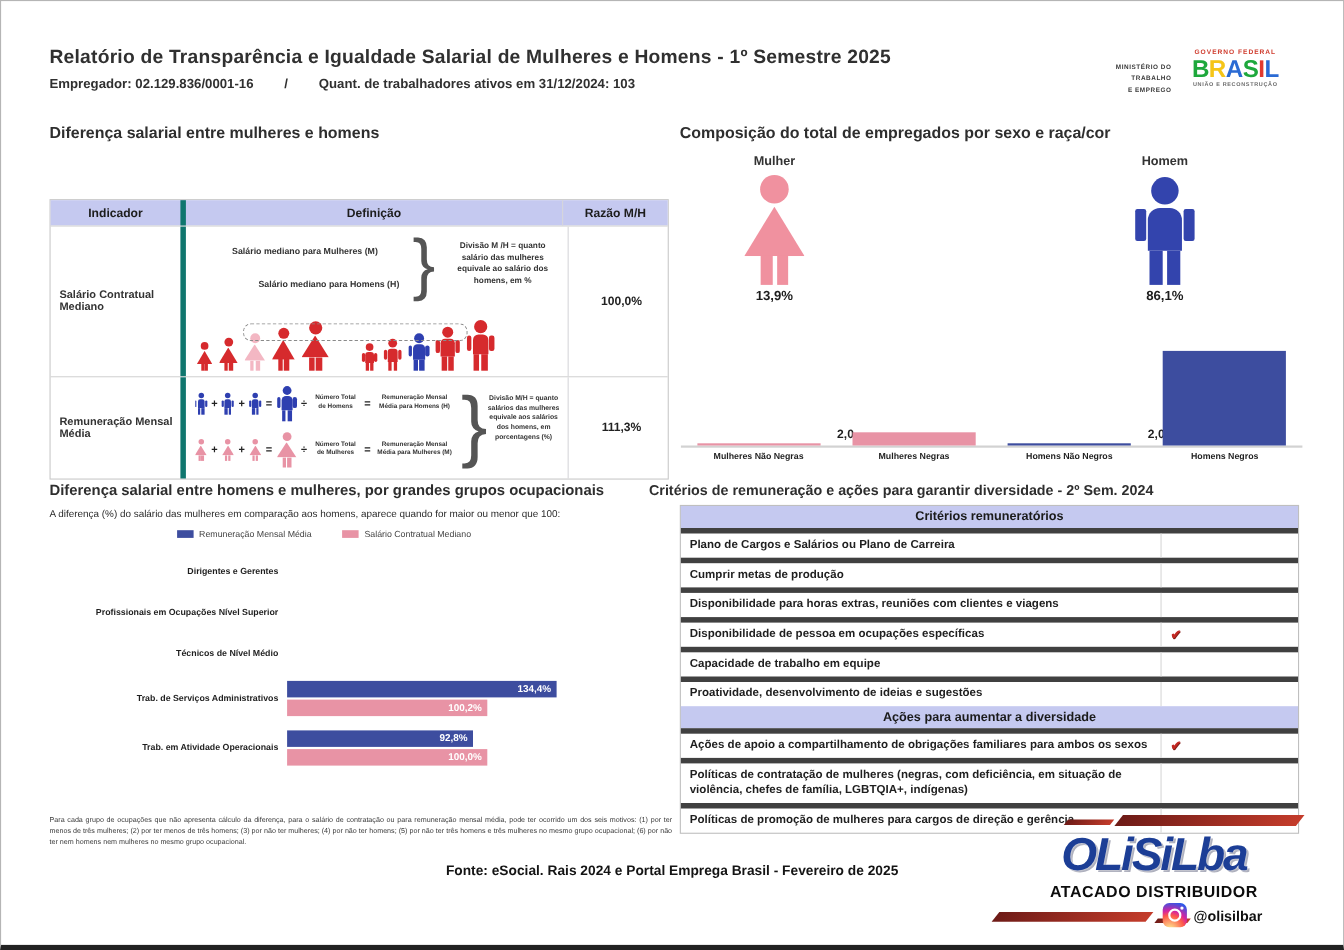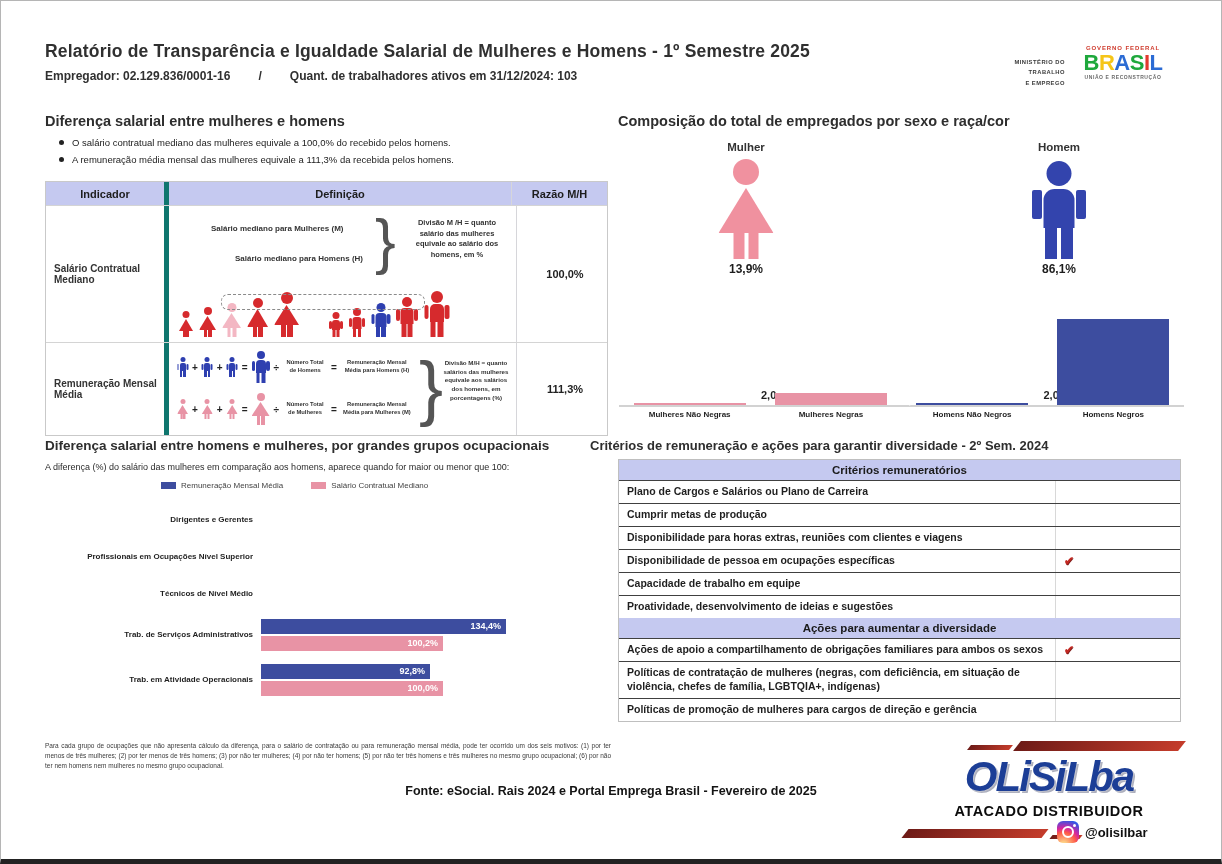--- a/index.html
+++ b/index.html
@@ -50,21 +50,21 @@
   .def2{position:relative;height:92px;}
   #formula-men{position:absolute;left:8px;top:8px;display:flex;align-items:center;gap:3px;}
   #formula-women{position:absolute;left:8px;top:50px;display:flex;align-items:center;gap:3px;}
   .fop{font-size:10px;font-weight:900;color:#222;margin:0 1px;flex:none;}
   .fdiv{width:44px;font-size:5.8px;font-weight:700;color:#333;text-align:center;line-height:1.35;flex:none;}
   .fres{width:72px;font-size:5.8px;font-weight:700;color:#333;text-align:center;line-height:1.35;flex:none;}
   .def2-brace{position:absolute;left:250px;top:0;font-size:72px;font-weight:300;color:#555;line-height:88px;}
   .def2-note{position:absolute;left:272px;top:16px;width:70px;font-size:6.2px;font-weight:700;color:#333;text-align:center;line-height:1.4;}
   
   .comp-block{position:absolute;top:140px;width:150px;text-align:center;}
-  #comp-female{left:670px;} #comp-male{left:983px;}
+  #comp-female{left:628px;} #comp-male{left:983px;}
   .comp-name{font-size:11.5px;font-weight:700;color:#333;}
   .comp-icon{margin-top:4px;height:102px;display:flex;justify-content:center;align-items:flex-end;}
   .comp-pct{margin-top:3px;font-size:12px;font-weight:700;color:#1d1d1d;}
   #comp-bars{position:absolute;left:618px;top:316px;width:565px;height:88px;display:flex;align-items:flex-end;border-bottom:2px solid #d2d2d2;box-sizing:content-box;}
   .cslot{flex:1;position:relative;height:100%;display:flex;justify-content:center;align-items:flex-end;}
   .cbar{width:112px;}
   .vlab{position:absolute;left:16px;width:100%;text-align:right;font-size:11px;font-weight:700;}
   #comp-cats{position:absolute;left:618px;top:409px;width:565px;display:flex;}
   #comp-cats span{flex:1;text-align:center;font-size:8px;font-weight:700;color:#1f1f1f;}
   
@@ -75,21 +75,21 @@
   #occ-chart{position:absolute;left:44px;top:500px;width:562px;}
   .orow{display:flex;align-items:center;}
   .orow.plain{height:37px;}
   .orow.has-bars{height:45px;}
   .olabel{width:208px;text-align:right;padding-right:8px;font-size:8px;font-weight:700;color:#1f1f1f;flex:none;line-height:1.25;}
   .obars{display:flex;flex-direction:column;gap:2px;justify-content:center;}
   .obar{height:15px;display:flex;align-items:center;justify-content:flex-end;padding-right:5px;color:#fff;font-size:9px;font-weight:700;box-sizing:border-box;}
   
   #crit-table{position:absolute;left:617px;top:458px;width:563px;border:1px solid #bfbfbf;box-sizing:border-box;}
   .crit-head{background:#c5c9f0;height:20px;display:flex;align-items:center;justify-content:center;font-size:11.5px;font-weight:700;color:#1b1b1b;}
-  .crit-row{display:flex;min-height:22px;border-top:1px solid #404040;}
+  .crit-row{display:flex;min-height:22px;border-top:5px solid #404040;}
   .crit-row.tall{min-height:36px;}
   .crit-label{flex:1;padding:3px 6px 3px 8px;font-size:10.5px;font-weight:600;color:#1f1f1f;display:flex;align-items:center;line-height:1.3;}
   .crit-check{width:116px;flex:none;border-left:1px solid #d8d8d8;display:flex;align-items:center;padding-left:8px;}
   .checkmark{color:#c22822;font-size:12px;font-weight:900;text-shadow:.5px .5px 0 #7e1a16;}
   
   #footnote{position:absolute;left:44px;top:740px;width:566px;font-size:6.5px;color:#3a3a3a;line-height:1.55;text-align:justify;}
   #footer{position:absolute;left:170px;top:783px;width:880px;text-align:center;font-size:12.5px;font-weight:700;color:#141414;}
   
   #brand{position:absolute;left:898px;top:740px;width:300px;height:118px;}
   .sw{position:absolute;transform:skewX(-38deg);background:linear-gradient(90deg,#6e1b17,#c43c2b);}
@@ -123,24 +123,20 @@
     <div>TRABALHO</div>
     <div>E EMPREGO</div>
   </div>
   <div class="govlogo">
     <div class="gov-top">GOVERNO FEDERAL</div>
     <div class="gov-name" id="gov-name"><span style="color: rgb(30, 168, 60);">B</span><span style="color: rgb(245, 197, 24);">R</span><span style="color: rgb(43, 107, 212);">A</span><span style="color: rgb(30, 168, 60);">S</span><span style="color: rgb(226, 58, 46);">I</span><span style="color: rgb(43, 107, 212);">L</span></div>
     <div class="gov-bottom">UNIÃO E RECONSTRUÇÃO</div>
   </div>
 
   <div class="sec-title" id="t-paygap">Diferença salarial entre mulheres e homens</div>
-  <ul class="bullets">
-    <li>O salário contratual mediano das mulheres equivale a 100,0% do recebido pelos homens.</li>
-    <li>A remuneração média mensal das mulheres equivale a 111,3% da recebida pelos homens.</li>
-  </ul>
 
   <div class="t1">
     <div class="hrow">
       <div class="hcell c1">Indicador</div>
       <div class="hcell c2">Definição</div>
       <div class="hcell c3">Razão M/H</div>
     </div>
     <div class="drow">
       <div class="indic c1">Salário Contratual Mediano</div>
       <div class="def1 c2">

